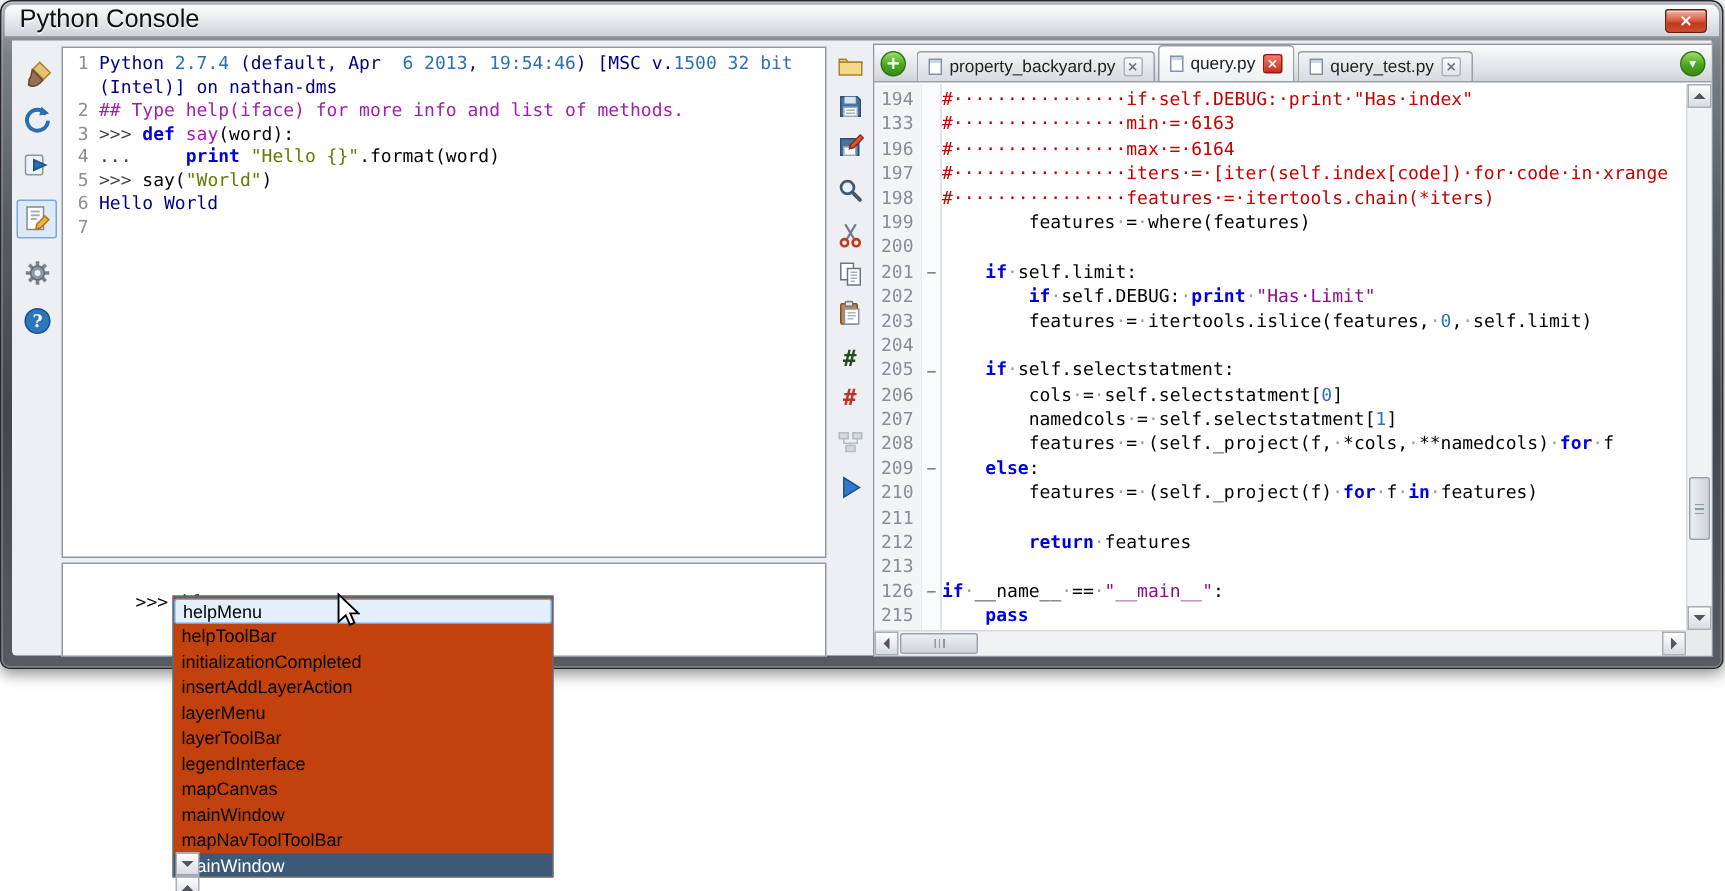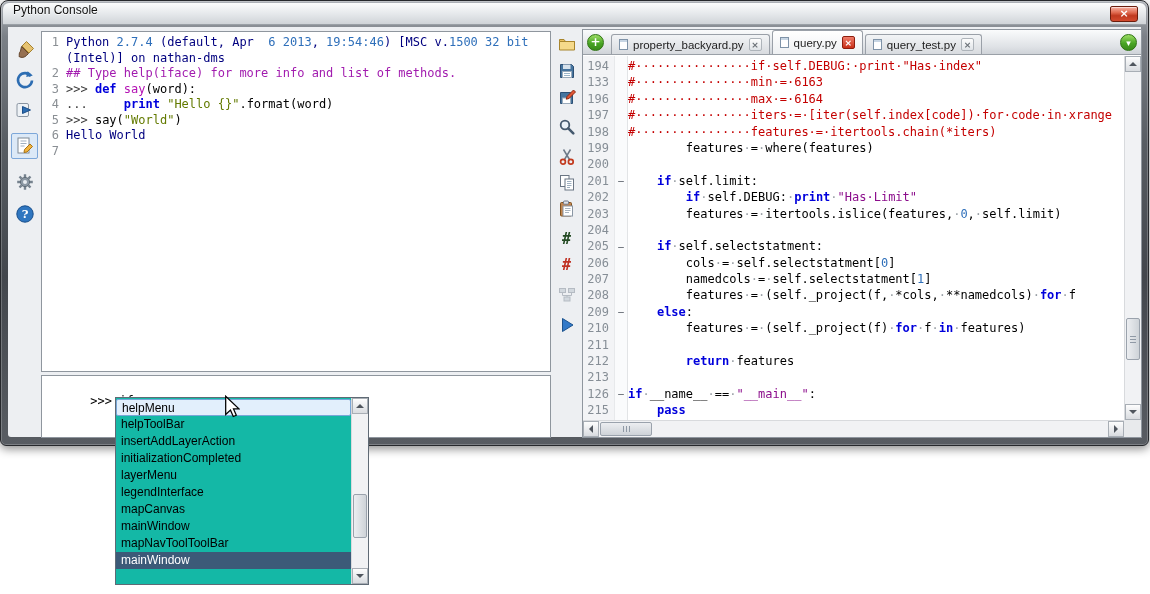--- a/index.html
+++ b/index.html
@@ -15,21 +15,21 @@
     border:1px solid #26282c; border-radius:8px 8px 6px 6px;
     background:linear-gradient(180deg,#aeb2b8 0,#7b8087 8%,#585d63 32%,#43474d 62%,#585c62 100%);
     box-shadow:0 3px 10px rgba(0,0,0,.45), inset 0 0 0 1px rgba(255,255,255,.22);
   }
   .titlebar {
     position:absolute; left:2px; top:2px; right:2px; height:22px;
     border-radius:6px 6px 0 0;
     background:linear-gradient(#fcfdfd,#e4e7ea 55%,#d0d4d8);
     border-bottom:1px solid #9aa0a6;
   }
-  .title { position:absolute; left:10px; top:0; font-size:12px; color:#111;
+  .title { position:absolute; left:10px; top:0; font-size:17px; color:#111;
            text-shadow:0 1px 0 rgba(255,255,255,.7); }
   .closebtn {
     position:absolute; top:3px; right:8px; width:28px; height:16px;
     border-radius:2px 2px 3px 3px;
     background:linear-gradient(#f6b3a4,#e06a50 40%,#c0391f 62%,#d24a2e);
     border:1px solid #6b1d0d; box-shadow:inset 0 1px 0 rgba(255,255,255,.55);
     color:#fff; font:bold 11px/14px "DejaVu Sans", sans-serif; text-align:center; cursor:default;
   }
   .client {
     position:absolute; left:7px; top:26px; right:7px; bottom:8px;
@@ -149,21 +149,21 @@
   .hthumb { position:absolute; left:17px; top:1px; bottom:1px; width:52px;
             background:linear-gradient(#eceef1,#ced3d8);
             border:1px solid #9aa2ac; border-radius:2px; }
   .hthumb::after { content:""; position:absolute; top:3px; bottom:3px; left:50%; width:7px;
             margin-left:-3px; background:repeating-linear-gradient(90deg,#8f99a5 0 1px,transparent 1px 3px); }
   .scorner { position:absolute; right:0; bottom:0; width:17px; height:17px; background:#e8eaec; }
 
   
   .acpop {
     position:absolute; left:115px; top:397px; width:254px; height:188px;
-    background:#14b8a6; border:1px solid #5f6a75; z-index:50; display:flex;
+    background:#c2410c; border:1px solid #5f6a75; z-index:50; display:flex;flex-direction:column;
   }
   .aclist { flex:1; overflow:hidden; padding-top:1px; }
   .ac-item { height:17px; line-height:16px; padding-left:5px; font-size:12px; color:#000; }
   .ac-item.hover { background:#e2effc; border:1px solid #78a6d8; border-radius:2px; }
   .ac-item.selected { background:#3c5a78; color:#fff; }
   .acscroll { position:relative; width:17px; background:#f1f2f4; border-left:1px solid #d8dadd; }
   .acscroll .up   { top:0; left:0; right:0; height:16px; }
   .acscroll .down { bottom:0; left:0; right:0; height:16px; }
   .acthumb { position:absolute; left:1px; right:1px; top:96px; height:44px;
              background:linear-gradient(90deg,#eceef1,#ced3d8);
@@ -370,23 +370,24 @@
       <div class="scorner"></div>
     </div>
 
   </div>
 </div>
 
 <div class="acpop">
   <div class="aclist">
       <div class="ac-item hover">helpMenu</div>
       <div class="ac-item">helpToolBar</div>
+      <div class="ac-item">initializationCompleted</div>
       <div class="ac-item">insertAddLayerAction</div>
-      <div class="ac-item">initializationCompleted</div>
       <div class="ac-item">layerMenu</div>
+      <div class="ac-item">layerToolBar</div>
       <div class="ac-item">legendInterface</div>
       <div class="ac-item">mapCanvas</div>
       <div class="ac-item">mainWindow</div>
       <div class="ac-item">mapNavToolToolBar</div>
       <div class="ac-item selected">mainWindow</div>
     </div>
   <div class="acscroll">
     <div class="sarrow up"></div>
     <div class="acthumb"></div>
     <div class="sarrow down"></div>

